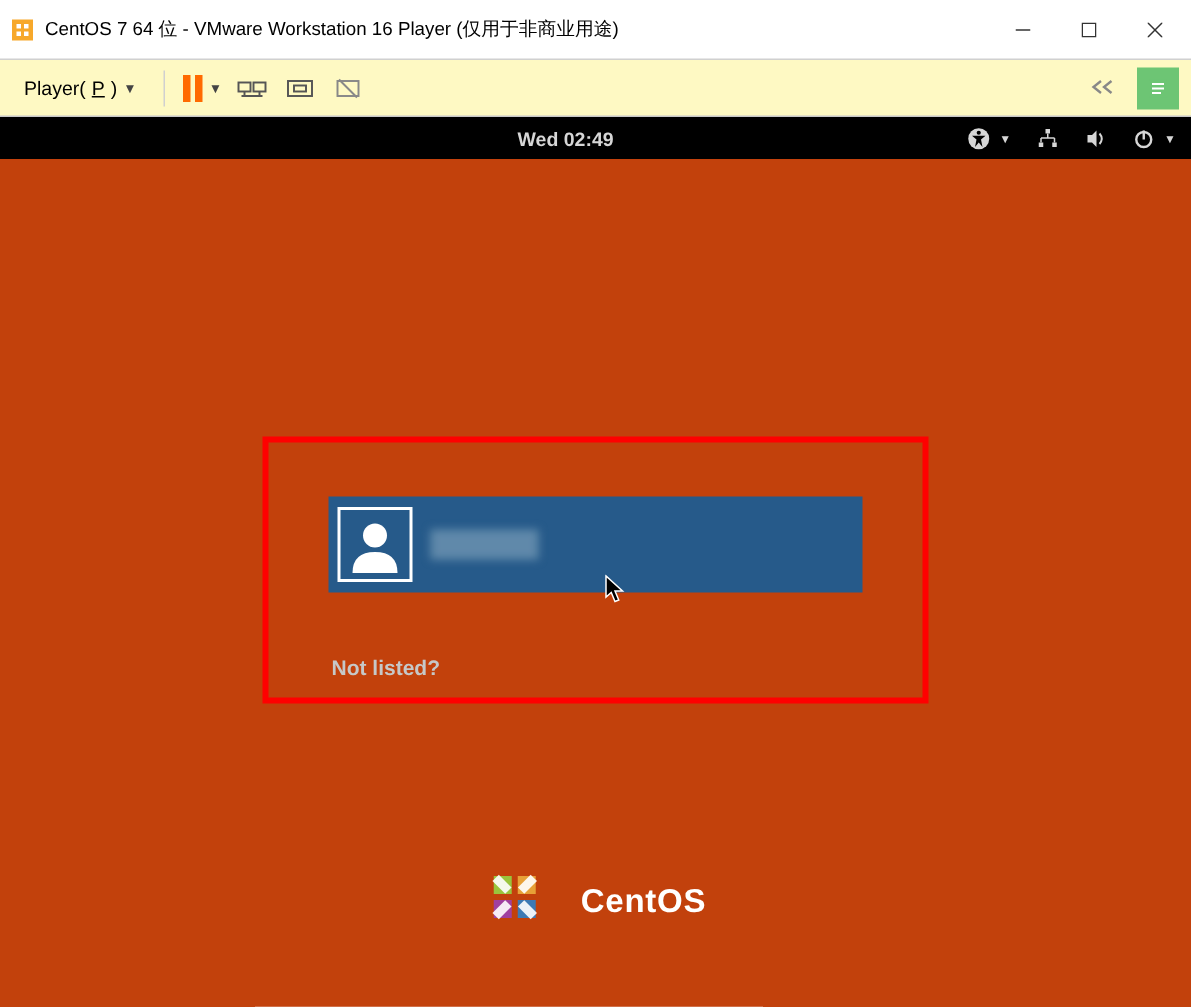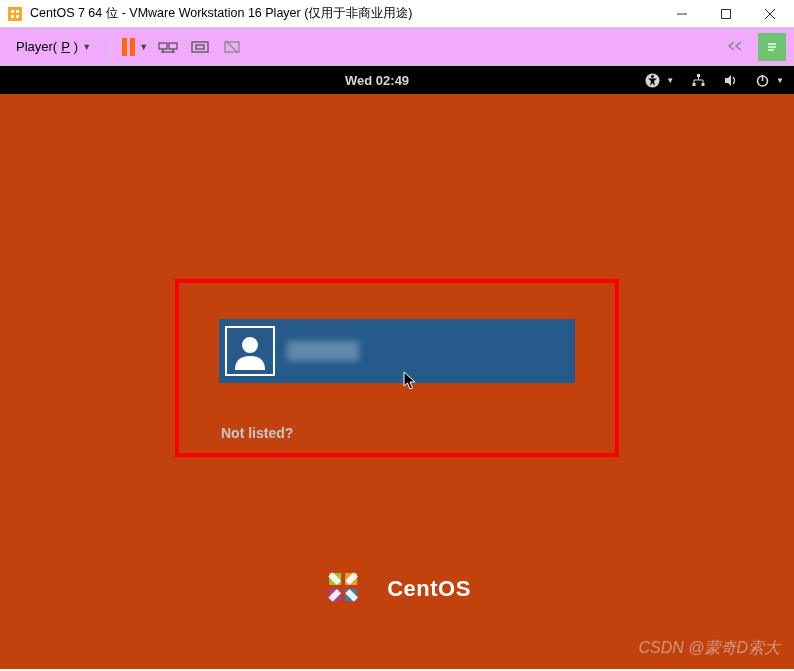--- a/index.html
+++ b/index.html
@@ -6,21 +6,21 @@
     body {
       width: 794px;
       height: 671px;
       font-family: "Segoe UI", Arial, sans-serif;
       background: #fff;
       overflow: hidden;
       position: relative;
     }
     
     .titlebar {
-      height: 28px;
+      height: 40px;
       background: #fff;
       border-bottom: 1px solid #d0d0d0;
       display: flex;
       align-items: center;
       padding: 0 2px;
     }
     .titlebar-icon {
       width: 18px; height: 18px;
       margin: 0 6px 0 4px;
       display: inline-flex; align-items: center; justify-content: center;
@@ -28,21 +28,21 @@
     .titlebar-text { font-size: 12.5px; color: #000; flex: 1; }
     .win-controls { display: flex; gap: 0; }
     .win-btn {
       width: 44px; height: 30px;
       display: flex; align-items: center; justify-content: center;
       font-size: 12px; color: #333;
     }
     
     .vmware-toolbar {
       height: 38px;
-      background: #f0abfc;
+      background: #fef9c3;
       border-bottom: 1px solid #c8c8c8;
       display: flex;
       align-items: center;
       padding: 0 8px;
       gap: 4px;
     }
     .player-menu {
       font-size: 13px; color: #000;
       padding: 4px 8px;
       display: flex; align-items: center; gap: 4px;
@@ -330,14 +330,13 @@
             <rect x="-3" y="6" width="6" height="12" fill="#fff" opacity="0.9"></rect>
             <rect x="-18" y="-3" width="12" height="6" fill="#fff" opacity="0.9"></rect>
             <rect x="6" y="-3" width="12" height="6" fill="#fff" opacity="0.9"></rect>
           </g>
         </g>
       </svg>
     </span>
     <span class="centos-text">CentOS</span>
   </div>
 
-  <div class="watermark">CSDN @蒙奇D索大</div>
 </div>
 
 </body></html>

